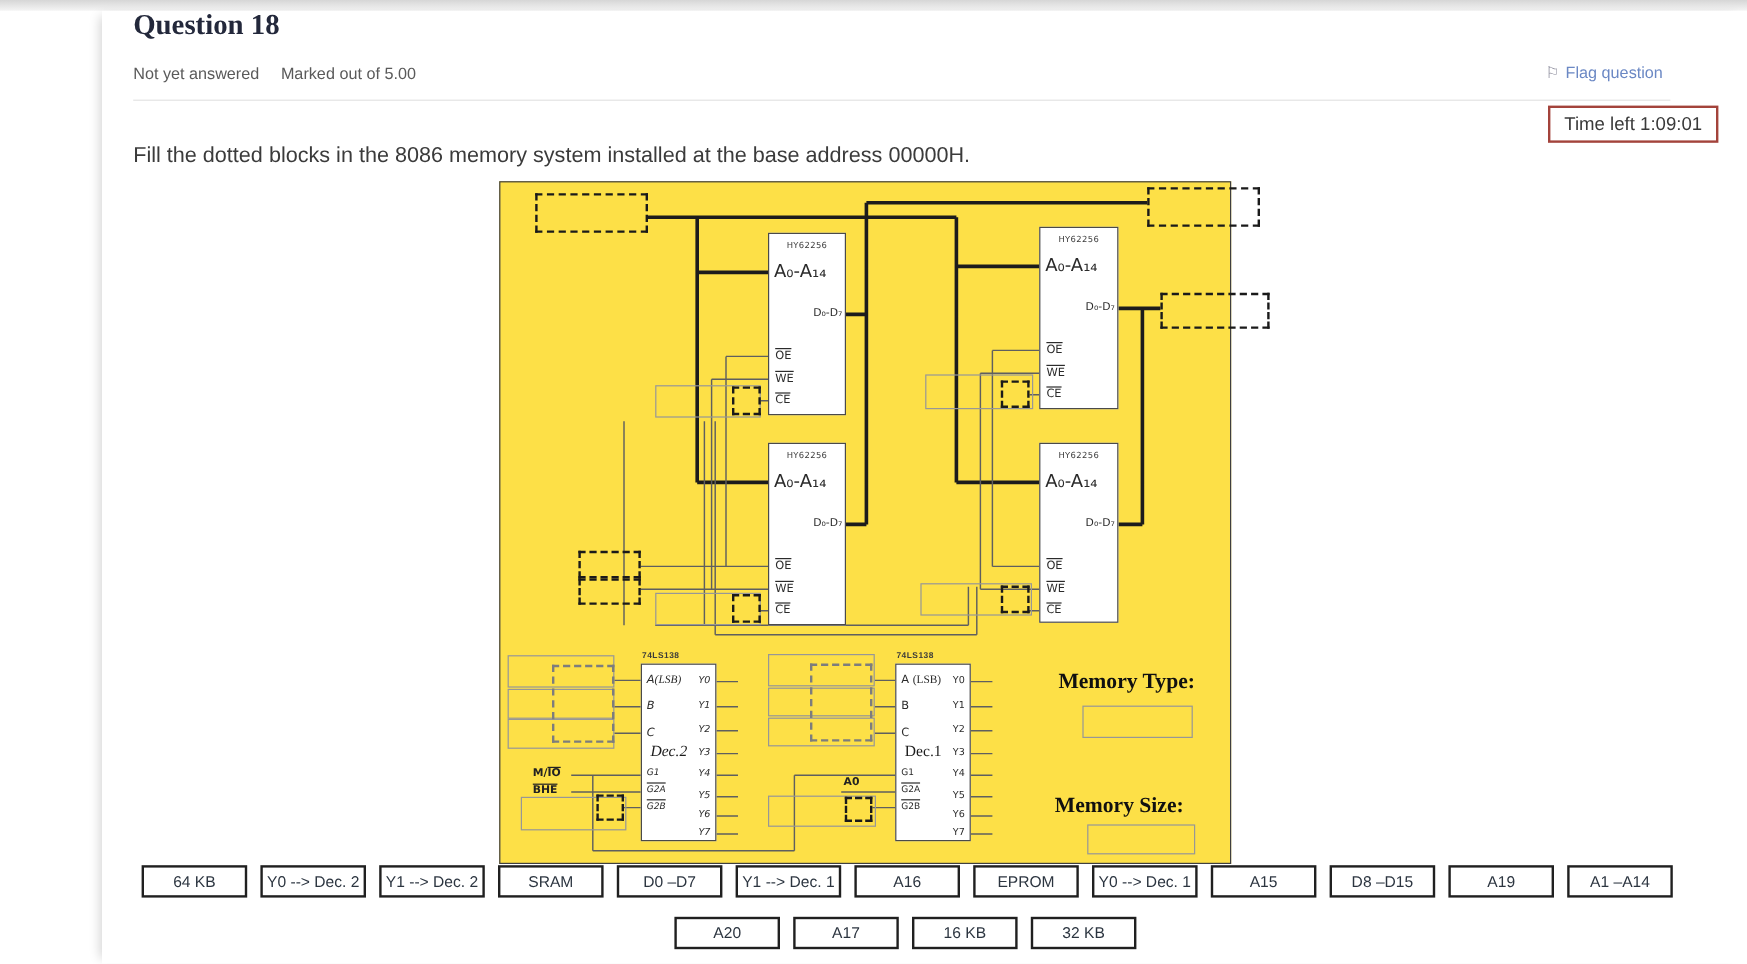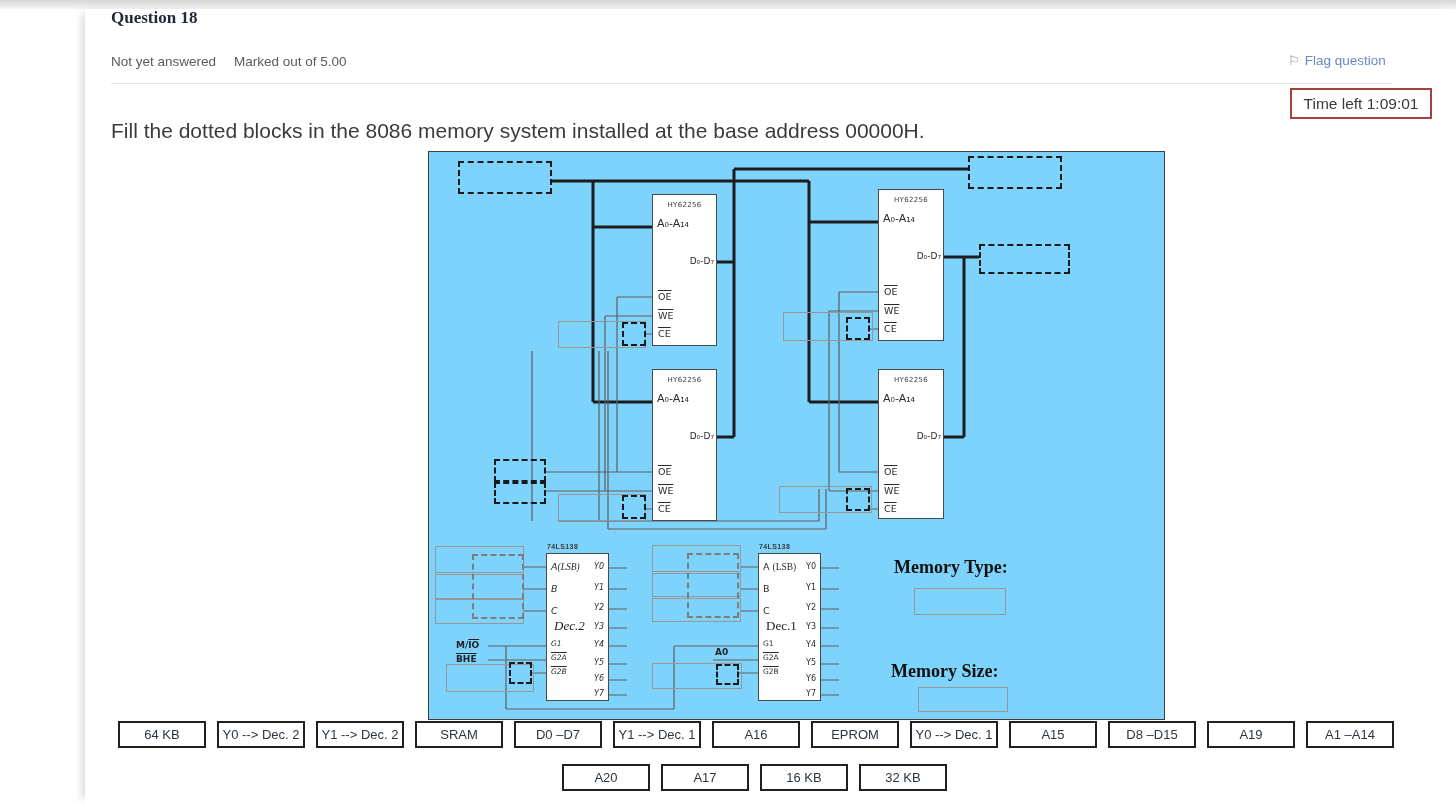--- a/index.html
+++ b/index.html
@@ -6,40 +6,40 @@
   html,body { width:1456px; height:803px; background:#fff; overflow:hidden;
               font-family:"Liberation Sans", sans-serif; }
   .abs { position:absolute; }
 
   .topbar { left:0; top:0; width:1456px; height:9px;
             background:linear-gradient(180deg,#d6d6d6,#f5f5f5); }
   .card { left:85px; top:9px; width:1371px; height:794px; background:#fff;
           box-shadow:-6px 0 9px -4px rgba(0,0,0,.18); }
 
   .q-title { left:111px; top:8px; font-family:"Liberation Serif", serif;
-             font-size:17px; font-weight:600; color:#23283b; }
+             font-size:24px; font-weight:600; color:#23283b; }
   .q-meta  { left:111px; top:54px; font-size:13.5px; color:#5a5a5a; display:flex; gap:18px; }
   .divider { left:111px; top:83px; width:1281px; height:1px; background:#e3e3e3; }
   .flag    { left:1288px; top:53px; font-size:13.5px; color:#6b88c4; display:flex;
              align-items:center; gap:5px; cursor:pointer; }
   .flag .ficon { color:#8a8a9a; font-size:13px; }
   .timer   { left:1290px; top:88px; width:142px; height:31px; border:2px solid #a3433b;
              background:#fff; display:flex; align-items:center; justify-content:center;
              font-size:15.5px; color:#3a3a3a; }
-  .q-text  { left:111px; top:119px; font-size:21px; color:#3b3b3b; }
-
-  .diagram { left:428px; top:151px; width:737px; height:569px;
-             border:1px solid #3f3f3f; background:#7dd3fc; }
+  .q-text  { left:111px; top:119px; font-size:18px; color:#3b3b3b; }
+
+  .diagram { left:416px; top:151px; width:610px; height:569px;
+             border:1px solid #3f3f3f; background:#fde047; }
   .diagram svg { position:absolute; left:0; top:0; }
 
   .chip { position:absolute; border:1px solid #4a4a4a; background:#fff;
           font-family:"DejaVu Sans", sans-serif; color:#2b2b2b; }
   .chip .cname { position:absolute; top:6px; left:0; width:100%; text-align:center;
                  font-size:7px; letter-spacing:.3px; color:#3a3a3a; }
-  .chip .caddr { position:absolute; top:22px; left:4px; font-size:11px; }
+  .chip .caddr { position:absolute; top:22px; left:4px; font-size:15px; }
   .chip .cdata { position:absolute; top:61px; right:2px; font-size:9px; }
   .pin { position:absolute; left:5px; font-size:9.5px; text-decoration:overline; }
   .pin.oe { top:96px; } .pin.we { top:115px; } .pin.ce { top:133px; }
 
   .dec { position:absolute; border:1px solid #4a4a4a; background:#fff;
          font-family:"DejaVu Sans", sans-serif; color:#2b2b2b; }
   .dec .din  { position:absolute; left:4px; font-size:9.5px; }
   .dec .lsb  { font-family:"Liberation Serif", serif; font-size:9.5px; }
   .dec .dnm  { position:absolute; left:7px; top:64px; font-family:"Liberation Serif", serif;
                font-size:13px; color:#1c1c1c; }

